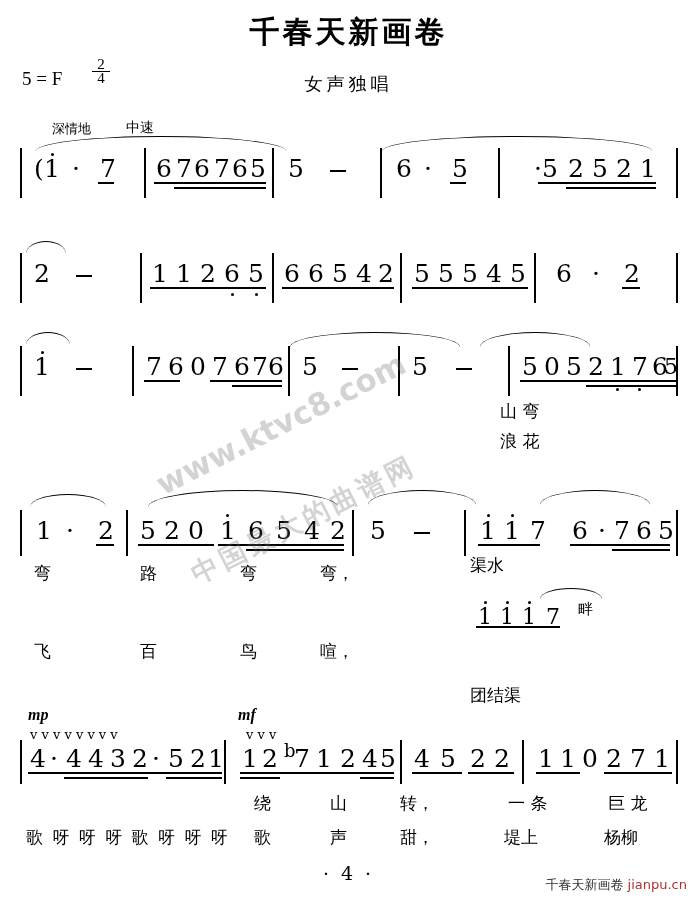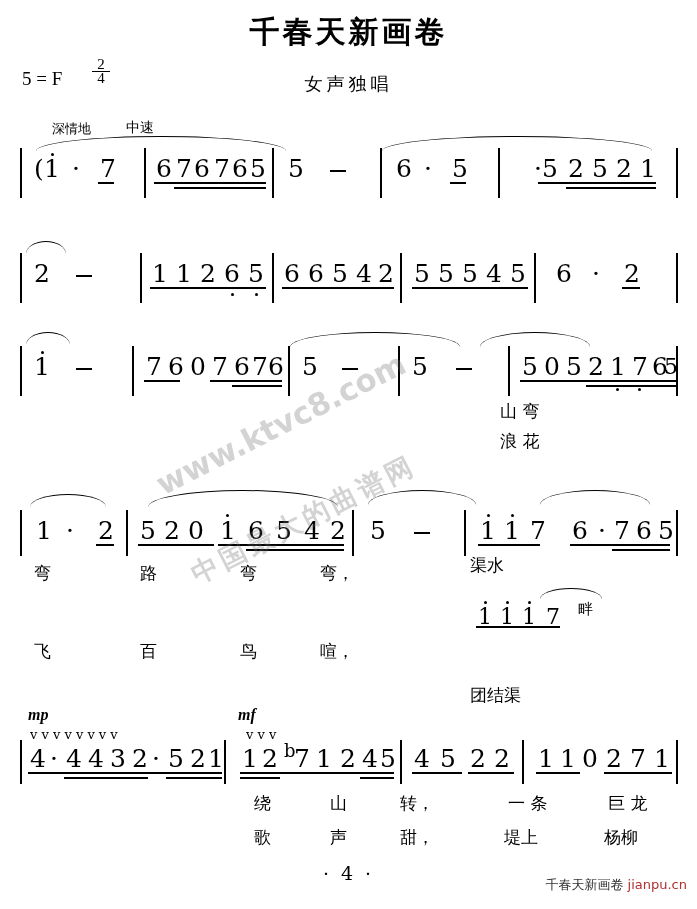--- a/index.html
+++ b/index.html
@@ -468,20 +468,21 @@
     <div class="n" style="left:654px; top:20px;">1</div>
     <div class="beam" style="left:536px; top:46px; width:44px;"></div>
     <div class="beam" style="left:604px; top:46px; width:68px;"></div>
 
     <div class="lyr" style="left:254px; top:66px;">绕</div>
     <div class="lyr" style="left:330px; top:66px;">山</div>
     <div class="lyr" style="left:400px; top:66px;">转，</div>
     <div class="lyr" style="left:508px; top:66px;">一 条</div>
     <div class="lyr" style="left:608px; top:66px;">巨 龙</div>
 
+    <div class="lyr" style="left:26px; top:100px; letter-spacing:2px;">歌 呀 呀 呀 歌 呀 呀 呀</div>
     <div class="lyr" style="left:254px; top:100px;">歌</div>
     <div class="lyr" style="left:330px; top:100px;">声</div>
     <div class="lyr" style="left:400px; top:100px;">甜，</div>
     <div class="lyr" style="left:504px; top:100px;">堤上</div>
     <div class="lyr" style="left:604px; top:100px;">杨柳</div>
   </div>
 
   <div class="wm wm1">www.ktvc8.com</div>
   <div class="wm wm2">中国最大的曲谱网</div>
 

